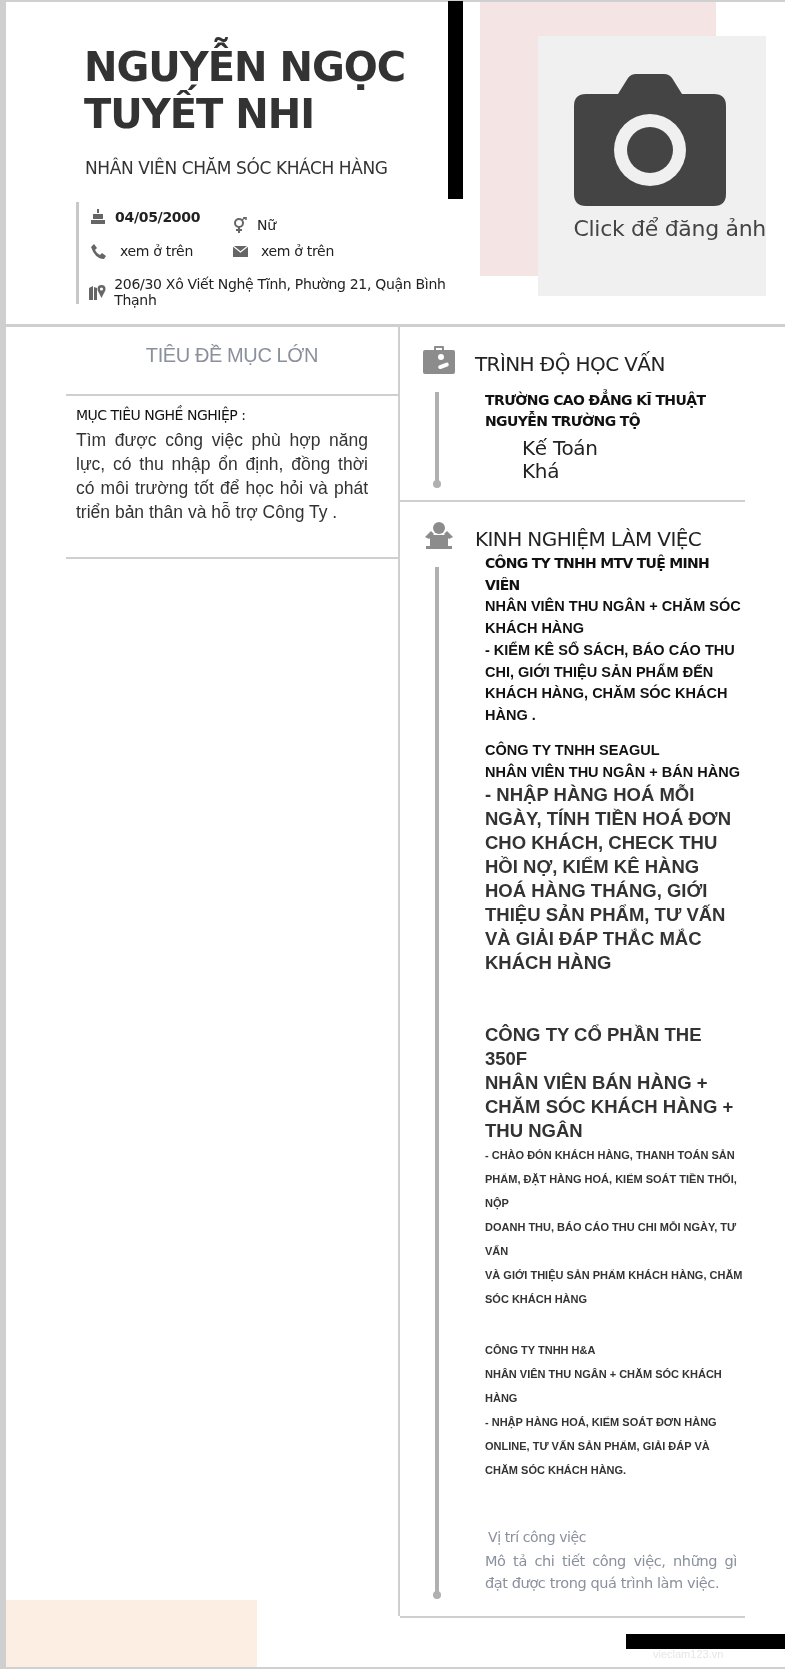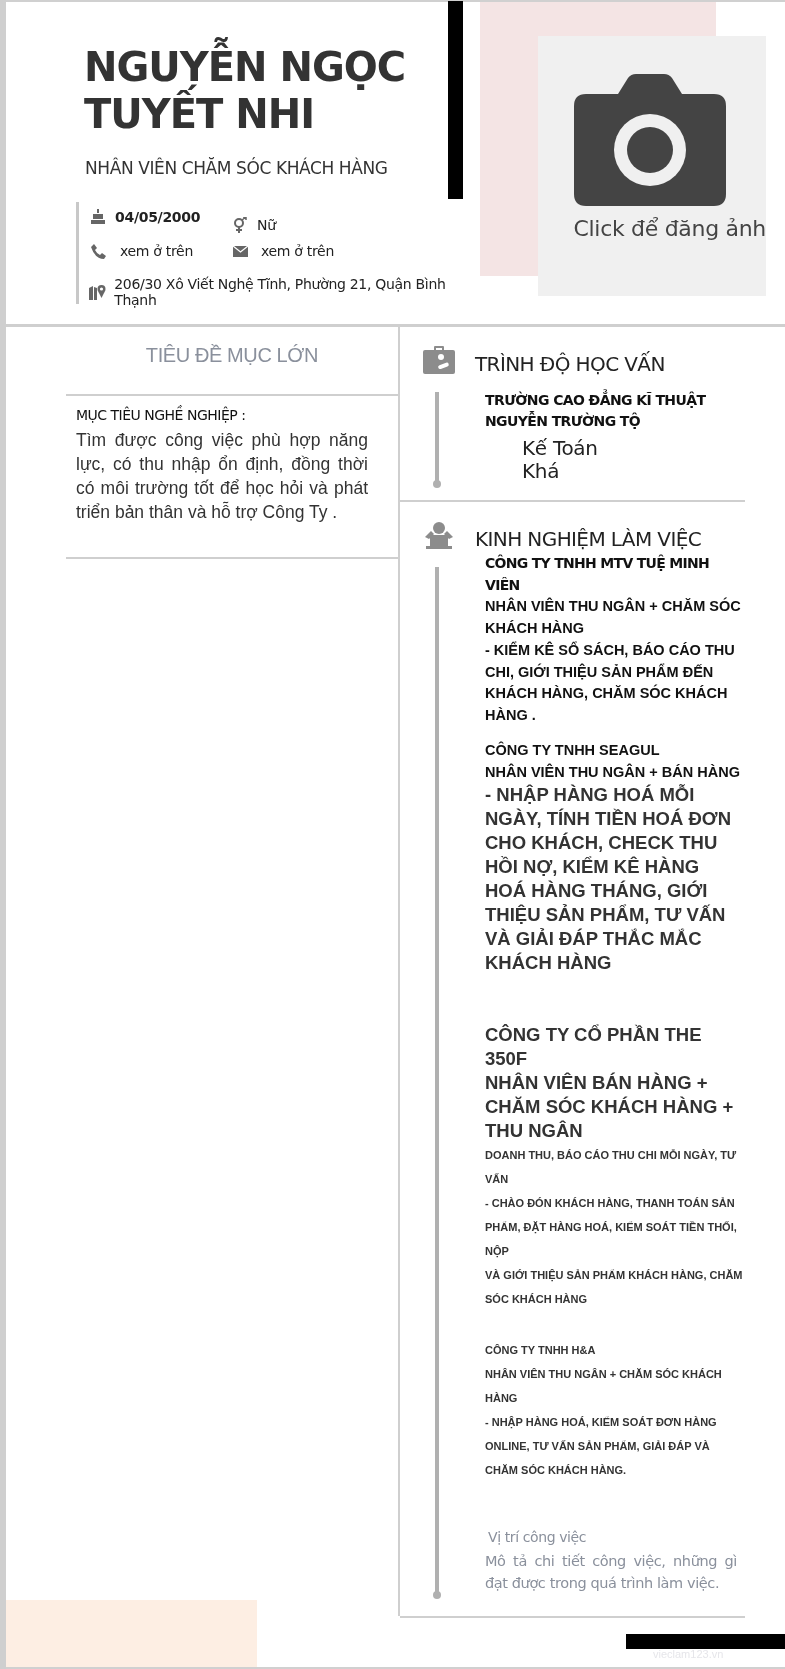--- a/index.html
+++ b/index.html
@@ -186,22 +186,22 @@
 <div class="exp exp2">
   <span class="blk">CÔNG TY TNHH SEAGUL</span>
   <span class="blk">NHÂN VIÊN THU NGÂN + BÁN HÀNG</span>
   <span class="big">- NHẬP HÀNG HOÁ MỖI NGÀY, TÍNH TIỀN HOÁ ĐƠN CHO KHÁCH, CHECK THU HỒI NỢ, KIỂM KÊ HÀNG HOÁ HÀNG THÁNG, GIỚI THIỆU SẢN PHẨM, TƯ VẤN VÀ GIẢI ĐÁP THẮC MẮC KHÁCH HÀNG</span>
 </div>
 
 <div class="exp exp3">
   <span class="blk">CÔNG TY CỔ PHẦN THE</span>
   <span class="blk">350F</span>
   <span class="blk">NHÂN VIÊN BÁN HÀNG + CHĂM SÓC KHÁCH HÀNG + THU NGÂN</span>
+  <span class="small">-  CHÀO ĐÓN KHÁCH HÀNG, THANH TOÁN SẢN PHẨM, ĐẶT HÀNG HOÁ, KIỂM SOÁT TIỀN THỐI, NỘP</span>
   <span class="small">DOANH THU, BÁO CÁO THU CHI MỖI NGÀY, TƯ VẤN</span>
-  <span class="small">-  CHÀO ĐÓN KHÁCH HÀNG, THANH TOÁN SẢN PHẨM, ĐẶT HÀNG HOÁ, KIỂM SOÁT TIỀN THỐI, NỘP</span>
   <span class="small">VÀ GIỚI THIỆU SẢN PHẨM KHÁCH HÀNG, CHĂM SÓC KHÁCH HÀNG</span>
 </div>
 
 <div class="exp exp4">
   <span class="blk">CÔNG TY TNHH H&amp;A</span>
   <span class="blk">NHÂN VIÊN THU NGÂN + CHĂM SÓC KHÁCH HÀNG</span>
   <span class="blk">- NHẬP HÀNG HOÁ, KIỂM SOÁT ĐƠN HÀNG ONLINE, TƯ VẤN SẢN PHẨM, GIẢI ĐÁP VÀ CHĂM SÓC KHÁCH HÀNG.</span>
 </div>
 
 <div class="placeholder-pos">Vị trí công việc</div>

